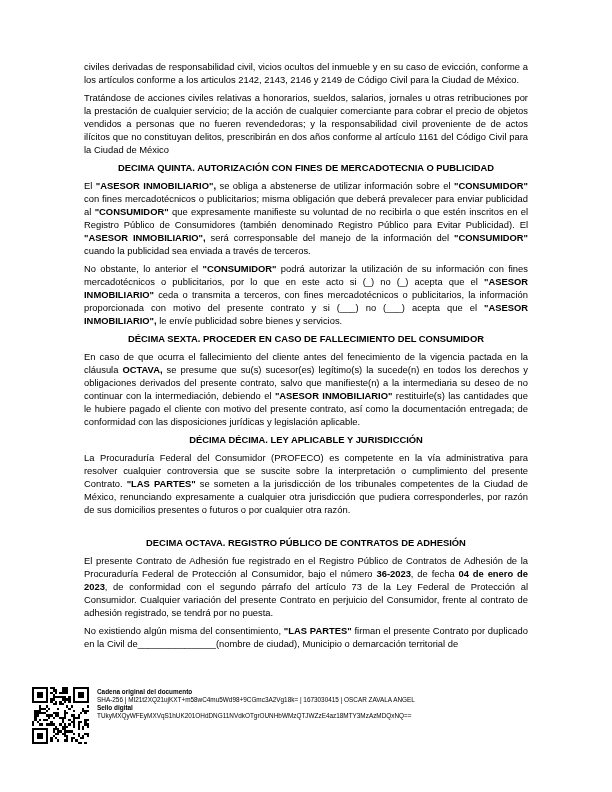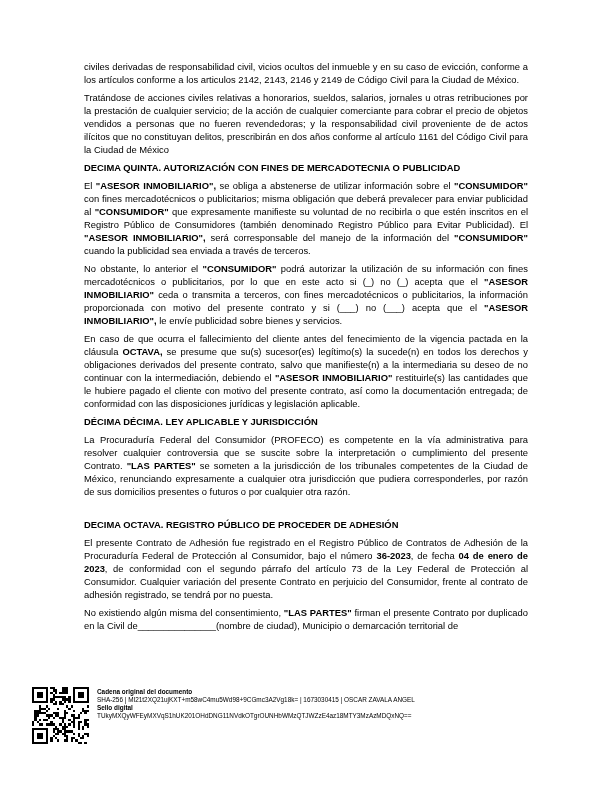--- a/index.html
+++ b/index.html
@@ -19,21 +19,21 @@
     width: 444px;
     font-size: 9.4px;
     line-height: 13px;
     text-align: justify;
   }
   .content p { margin: 0 0 5px 0; }
   .content h2 {
     font-size: 9.4px;
     line-height: 13px;
     font-weight: bold;
-    text-align: left;
+    text-align: center;
     margin: 3px 0 5px 0;
   }
   .content h2.gap-before { margin-top: 20px; }
   .sig {
     position: absolute;
     left: 32px;
     top: 687px;
     display: flex;
     align-items: flex-start;
   }
@@ -50,24 +50,25 @@
 </head>
 <body>
 
 <div class="page">
   <div class="content">
     <p><span>civiles derivadas de responsabilidad civil, vicios ocultos del inmueble y en su caso de evicción, conforme a los artículos conforme a los articulos 2142, 2143, 2146 y 2149 de Código Civil para la Ciudad de México.</span></p>
     <p><span>Tratándose de acciones civiles relativas a honorarios, sueldos, salarios, jornales u otras retribuciones por la prestación de cualquier servicio; de la acción de cualquier comerciante para cobrar el precio de objetos vendidos a personas que no fueren revendedoras; y la responsabilidad civil proveniente de de actos ilícitos que no constituyan delitos, prescribirán en dos años conforme al artículo 1161 del Código Civil para la Ciudad de México</span></p>
     <h2><b>DECIMA QUINTA. AUTORIZACIÓN CON FINES DE MERCADOTECNIA O PUBLICIDAD</b></h2>
     <p><span>El </span><b>"ASESOR INMOBILIARIO",</b><span> se obliga a abstenerse de utilizar información sobre el </span><b>"CONSUMIDOR"</b><span> con fines mercadotécnicos o publicitarios; misma obligación que deberá prevalecer para enviar publicidad al </span><b>"CONSUMIDOR"</b><span> que expresamente manifieste su voluntad de no recibirla o que estén inscritos en el Registro Público de Consumidores (también denominado Registro Público para Evitar Publicidad). El </span><b>"ASESOR INMOBILIARIO",</b><span> será corresponsable del manejo de la información del </span><b>"CONSUMIDOR"</b><span> cuando la publicidad sea enviada a través de terceros.</span></p>
     <p><span>No obstante, lo anterior el </span><b>"CONSUMIDOR"</b><span> podrá autorizar la utilización de su información con fines mercadotécnicos o publicitarios, por lo que en este acto si (_) no (_) acepta que el </span><b>"ASESOR INMOBILIARIO"</b><span> ceda o transmita a terceros, con fines mercadotécnicos o publicitarios, la información proporcionada con motivo del presente contrato y si (___) no (___) acepta que el </span><b>"ASESOR INMOBILIARIO",</b><span> le envíe publicidad sobre bienes y servicios.</span></p>
+    <h2><b>DÉCIMA SEXTA. PROCEDER EN CASO DE FALLECIMIENTO DEL CONSUMIDOR</b></h2>
     <p><span>En caso de que ocurra el fallecimiento del cliente antes del fenecimiento de la vigencia pactada en la cláusula </span><b>OCTAVA,</b><span> se presume que su(s) sucesor(es) legítimo(s) la sucede(n) en todos los derechos y obligaciones derivados del presente contrato, salvo que manifieste(n) a la intermediaria su deseo de no continuar con la intermediación, debiendo el </span><b>"ASESOR INMOBILIARIO"</b><span> restituirle(s) las cantidades que le hubiere pagado el cliente con motivo del presente contrato, así como la documentación entregada; de conformidad con las disposiciones jurídicas y legislación aplicable.</span></p>
     <h2><b>DÉCIMA DÉCIMA. LEY APLICABLE Y JURISDICCIÓN</b></h2>
     <p><span>La Procuraduría Federal del Consumidor (PROFECO) es competente en la vía administrativa para resolver cualquier controversia que se suscite sobre la interpretación o cumplimiento del presente Contrato. </span><b>"LAS PARTES"</b><span> se someten a la jurisdicción de los tribunales competentes de la Ciudad de México, renunciando expresamente a cualquier otra jurisdicción que pudiera corresponderles, por razón de sus domicilios presentes o futuros o por cualquier otra razón.</span></p>
-    <h2 class="gap-before"><b>DECIMA OCTAVA. REGISTRO PÚBLICO DE PROCEDER DE ADHESIÓN</b></h2>
+    <h2 class="gap-before"><b>DECIMA OCTAVA. REGISTRO PÚBLICO DE CONTRATOS DE ADHESIÓN</b></h2>
     <p><span>El presente Contrato de Adhesión fue registrado en el Registro Público de Contratos de Adhesión de la Procuraduría Federal de Protección al Consumidor, bajo el número </span><b>36-2023</b><span>, de fecha </span><b>04 de enero de 2023</b><span>, de conformidad con el segundo párrafo del artículo 73 de la Ley Federal de Protección al Consumidor. Cualquier variación del presente Contrato en perjuicio del Consumidor, frente al contrato de adhesión registrado, se tendrá por no puesta.</span></p>
     <p><span>No existiendo algún misma del consentimiento, </span><b>"LAS PARTES"</b><span> firman el presente Contrato por duplicado en la Civil de_______________(nombre de ciudad), Municipio o demarcación territorial de</span></p>
   </div>
 
   <div class="sig">
     <svg id="qr" viewBox="0 0 25 25" shape-rendering="crispEdges" aria-hidden="true">
         <rect x="0" y="0" width="25" height="25" fill="#ffffff"></rect>
         <rect x="8" y="0" width="1" height="1" fill="#000000"></rect>
         <rect x="9" y="0" width="1" height="1" fill="#000000"></rect>
         <rect x="13" y="0" width="1" height="1" fill="#000000"></rect>

